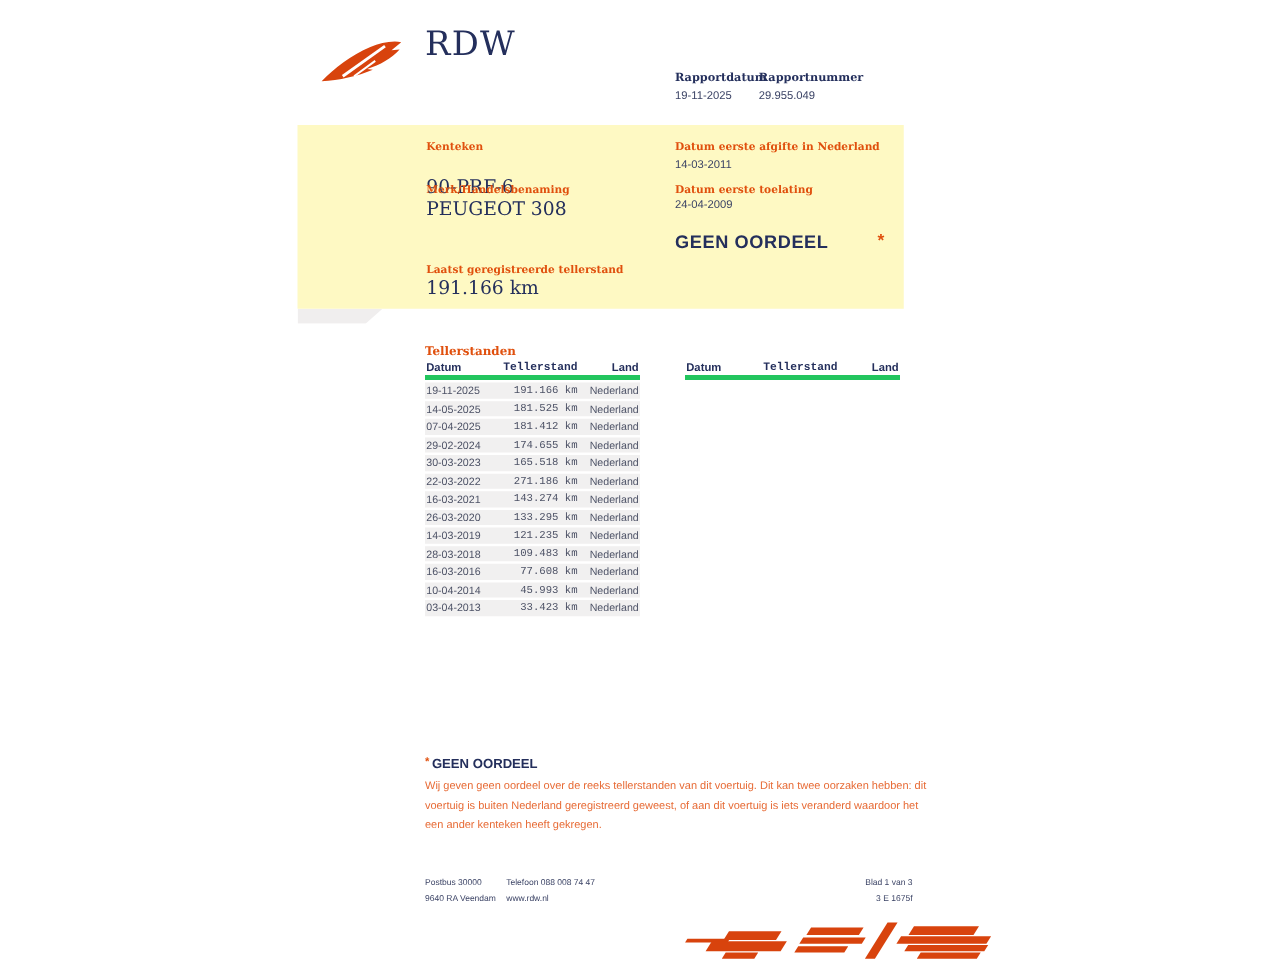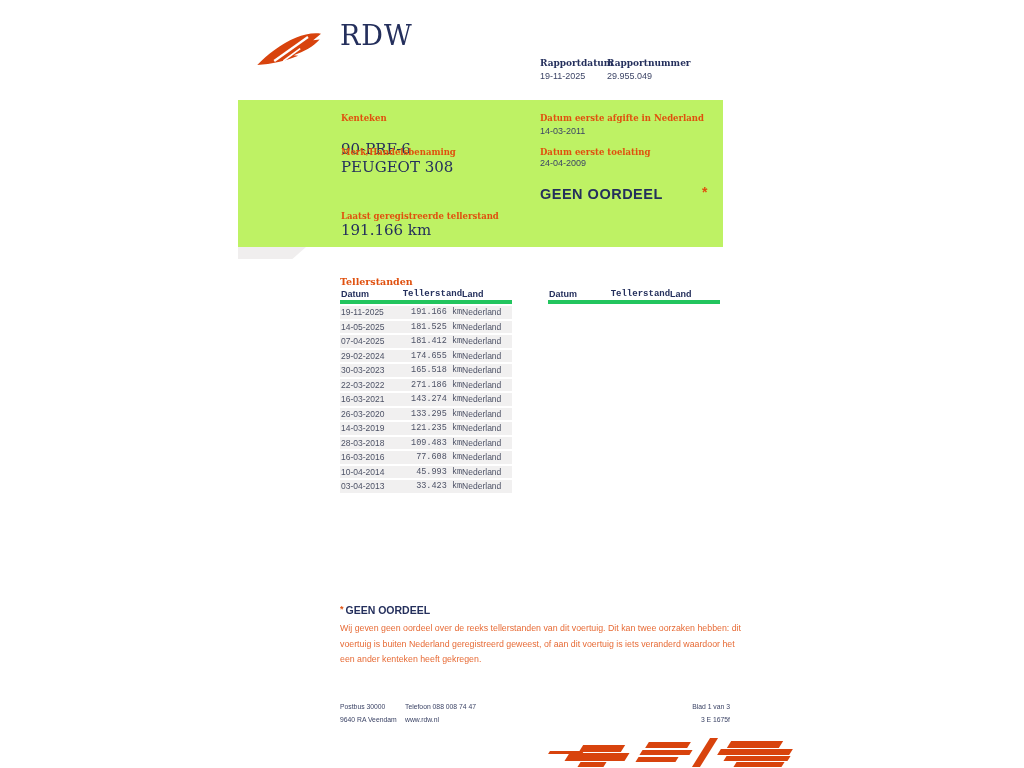--- a/index.html
+++ b/index.html
@@ -14,21 +14,21 @@
   #doc-title{left:540px;top:25px;font-family:"DejaVu Serif",serif;font-weight:bold;
              font-size:17.5px;color:#e2540e;}
   .meta-label{font-family:"DejaVu Serif",serif;font-weight:bold;font-size:9px;color:#242f5c;}
   .meta-value{font-size:9px;color:#3c4466;}
   #report-date-label{left:540px;top:58px;}
   #report-number-label{left:607px;top:58px;}
   #report-date-value{left:540px;top:71px;}
   #report-number-value{left:607px;top:71px;}
 
   
-  #vehicle-panel{left:238px;top:100px;width:485px;height:147px;background:#bef264;}
+  #vehicle-panel{left:238px;top:100px;width:485px;height:147px;background:#fef9c3;}
   #vehicle-panel-tail{left:238px;top:247px;width:68px;height:12px;background:#f0eeee;
       clip-path:polygon(0 0,100% 0,80% 100%,0 100%);}
   .panel-label{position:absolute;font-family:"DejaVu Serif",serif;font-weight:bold;
                font-size:8.5px;color:#e0500e;}
   .panel-serif{position:absolute;font-family:"DejaVu Serif",serif;font-size:15px;color:#242f5c;}
   .panel-sans{position:absolute;font-size:9px;color:#3c4466;}
   #oordeel{position:absolute;left:302px;top:86px;font-size:14.5px;font-weight:bold;
            color:#242f5c;letter-spacing:.5px;}
   #oordeel-marker{position:absolute;left:464px;top:84px;font-size:14px;font-weight:bold;color:#e0500e;}
 
@@ -37,21 +37,21 @@
       font-size:9.5px;color:#e0500e;}
   .km-table{position:absolute;top:289px;width:172px;}
   #km-table-left{left:340px;}
   #km-table-right{left:548px;}
   .km-head{display:flex;height:11px;border-bottom:4px solid #22c55e;
            font-size:9px;font-weight:bold;color:#242f5c;}
   .km-row{display:flex;height:12.5px;margin-top:2px;background:#f1f0f0;
           font-size:8.5px;color:#4d5266;line-height:12.5px;}
   .col-datum{width:36%;text-align:left;padding-left:1px;box-sizing:border-box;}
   .col-tell{width:35%;text-align:right;font-family:Liberation Mono, monospace;}
-  .col-land{width:29%;padding-right:1px;box-sizing:border-box;}
+  .col-land{width:29%;text-align:right;padding-right:1px;box-sizing:border-box;}
 
   
   #footnote-head{left:340px;top:604px;font-size:10.5px;font-weight:bold;color:#242f5c;}
   #footnote-marker{color:#e0500e;font-size:9px;vertical-align:2px;margin-right:2px;}
   #footnote-body{left:340px;top:621px;width:402px;font-size:8.8px;line-height:15.5px;
                  color:#e76b36;}
 
   
   .foot{font-size:6.8px;color:#3c4466;}
   #foot-address1{left:340px;top:703px;}

